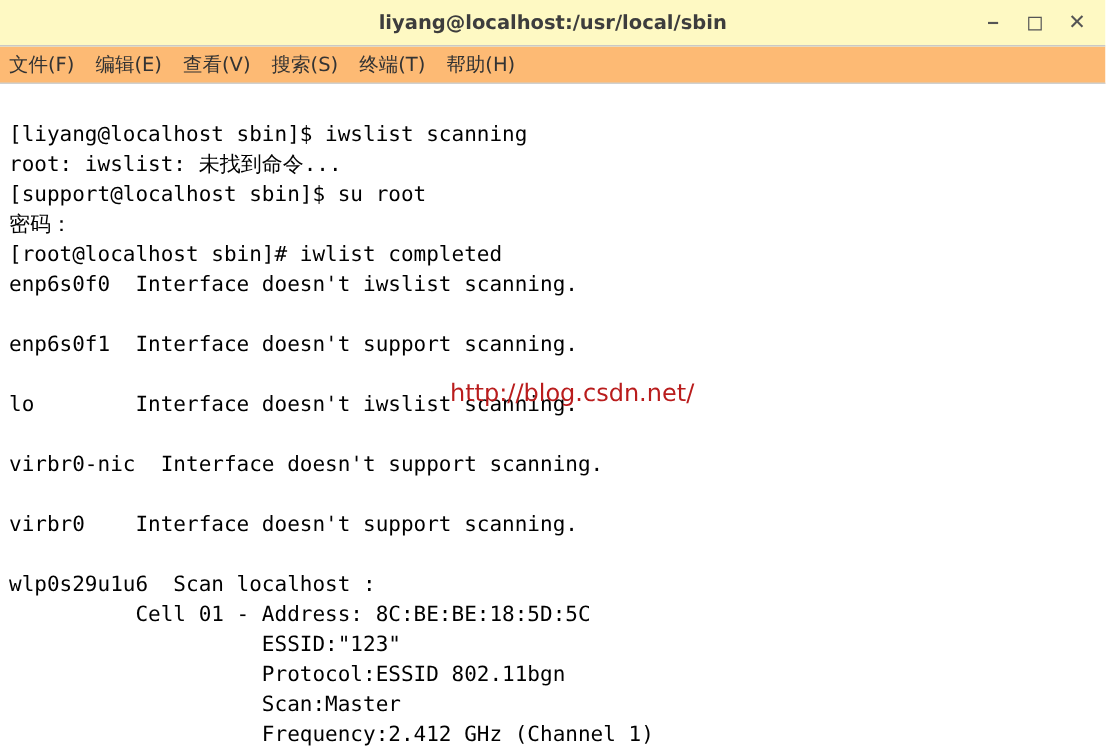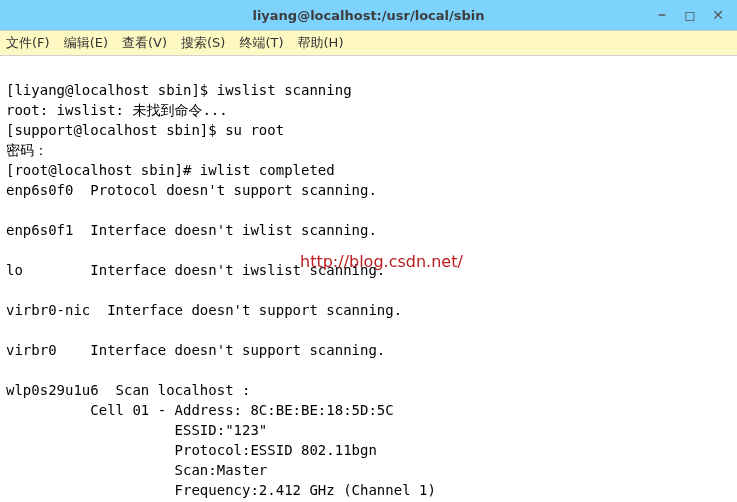--- a/index.html
+++ b/index.html
@@ -6,21 +6,21 @@
     margin: 0;
     padding: 0;
     width: 737px;
     height: 502px;
     font-family: "DejaVu Sans", "Noto Sans", sans-serif;
     background: #ffffff;
     overflow: hidden;
   }
   .titlebar {
     height: 30px;
-    background: #7dd3fc;
+    background: #fef9c3;
     border-bottom: 1px solid #c9c9c7;
     display: flex;
     align-items: center;
     position: relative;
     font-size: 13px;
     color: #333;
   }
   .titlebar .title {
     position: absolute;
     left: 0; right: 0;
@@ -44,21 +44,21 @@
     display: flex;
     align-items: center;
     justify-content: center;
     color: #555;
     font-size: 14px;
     font-weight: bold;
     cursor: pointer;
   }
   .menubar {
     height: 24px;
-    background: #fef9c3;
+    background: #fdba74;
     border-bottom: 1px solid #d0d0ce;
     display: flex;
     align-items: center;
     padding: 0 6px;
     gap: 14px;
     font-size: 13px;
     color: #333;
   }
   .menubar span {
     cursor: pointer;
@@ -103,23 +103,23 @@
   <span>终端(T)</span>
   <span>帮助(H)</span>
 </div>
 
 <div class="terminal">
 <span>[liyang@localhost sbin]$ iwslist scanning</span>
 <span>root: iwslist: 未找到命令...</span>
 <span>[support@localhost sbin]$ su root</span>
 <span>密码：</span>
 <span>[root@localhost sbin]# iwlist completed</span>
-<span>enp6s0f0  Protocol doesn't support scanning.</span>
+<span>enp6s0f0  Interface doesn't iwslist scanning.</span>
 <span></span>
-<span>enp6s0f1  Interface doesn't iwlist scanning.</span>
+<span>enp6s0f1  Interface doesn't support scanning.</span>
 <span></span>
 <span>lo        Interface doesn't iwslist scanning.</span>
 <span></span>
 <span>virbr0-nic  Interface doesn't support scanning.</span>
 <span></span>
 <span>virbr0    Interface doesn't support scanning.</span>
 <span></span>
 <span>wlp0s29u1u6  Scan localhost :</span>
 <span>          Cell 01 - Address: 8C:BE:BE:18:5D:5C</span>
 <span>                    ESSID:"123"</span>

